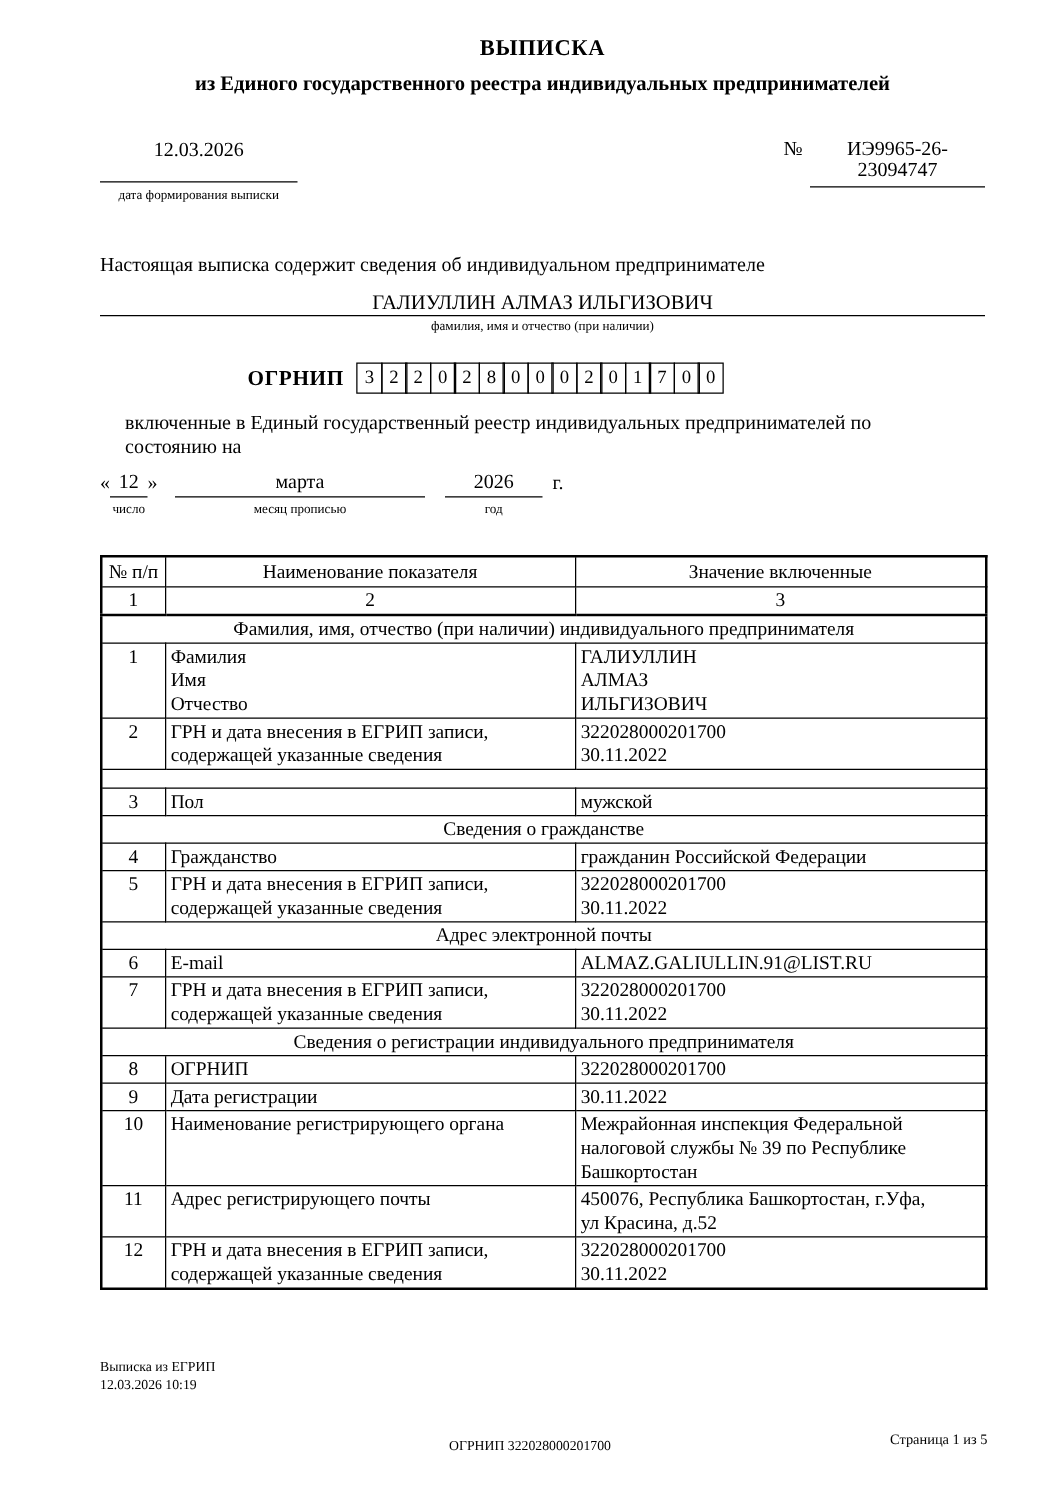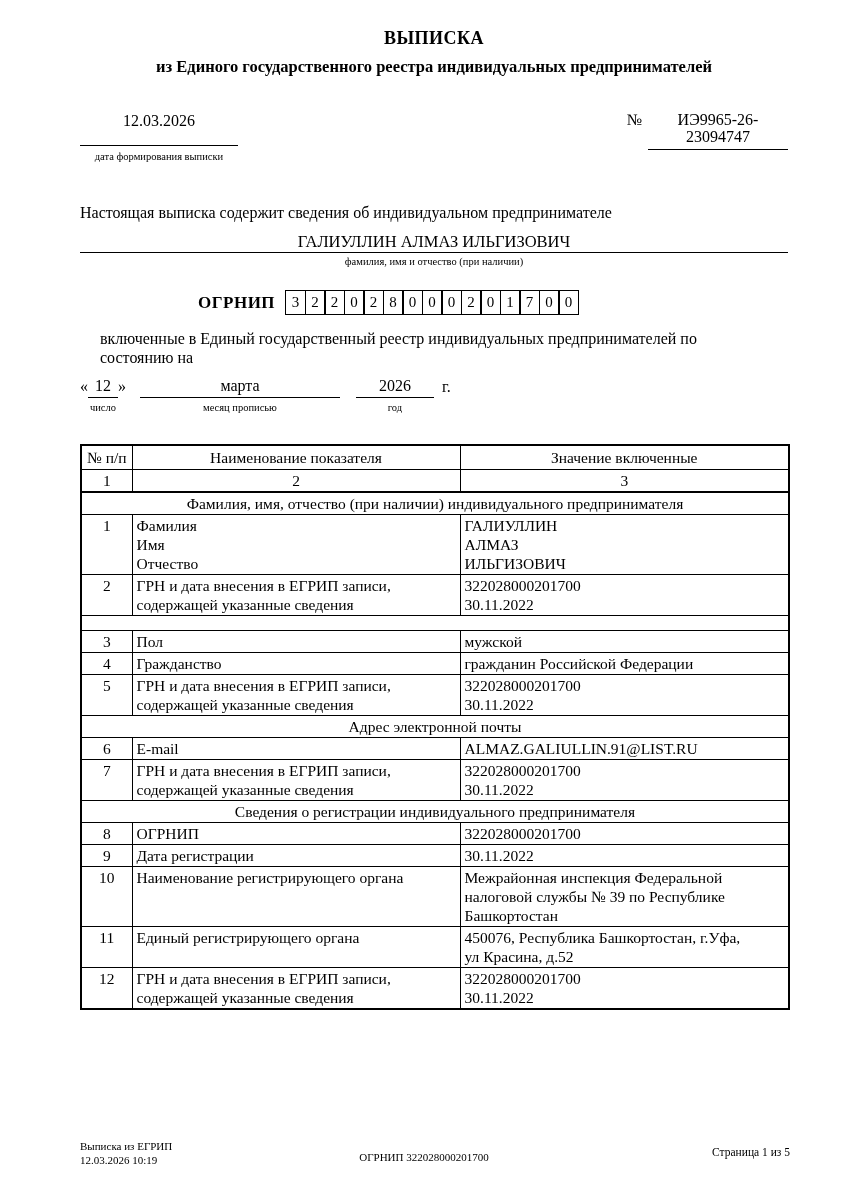--- a/index.html
+++ b/index.html
@@ -72,21 +72,21 @@
   tr.head-row th { text-align:center; vertical-align:middle; height:24px; }
   tr.numbering-row td { text-align:center; border-bottom:2px solid #000; }
   td.section-cell {
     text-align:center; font-weight:bold; white-space:pre-line;
     border-top:2px solid #000; border-bottom:2px solid #000; padding:1px 8px;
   }
   td.empty-cell { height:15px; border-top:2px solid #000; border-bottom:2px solid #000; }
   td.num-cell { text-align:center; }
   td.name-cell, td.value-cell { white-space:pre-line; padding:1px 5px; }
 
-  .footer-left  { position:absolute; left:80px;  top:1140px; font-size:11px; line-height:13.5px; }
+  .footer-left  { position:absolute; left:80px;  top:1088px; font-size:11px; line-height:13.5px; }
   .footer-center{ position:absolute; left:0; width:100%; text-align:center; top:1151px; font-size:11px; }
   .footer-right { position:absolute; right:58px; top:1146px; font-size:11.5px; }
 </style>
 </head>
 <body>
 
 <div class="content">
 
   <div class="doc-title">ВЫПИСКА</div>
   <div class="doc-subtitle">из Единого государственного реестра индивидуальных предпринимателей</div>
@@ -192,20 +192,23 @@
         </tr>
         <tr>
           <td colspan="3" class="empty-cell"></td>
         </tr>
         <tr>
           <td class="num-cell">3</td>
           <td class="name-cell">Пол</td>
           <td class="value-cell">мужской</td>
         </tr>
         <tr>
+          <td colspan="3" class="section-cell">Сведения о гражданстве</td>
+        </tr>
+        <tr>
           <td class="num-cell">4</td>
           <td class="name-cell">Гражданство</td>
           <td class="value-cell">гражданин Российской Федерации</td>
         </tr>
         <tr>
           <td class="num-cell">5</td>
           <td class="name-cell">ГРН и дата внесения в ЕГРИП записи,
 содержащей указанные сведения</td>
           <td class="value-cell">322028000201700
 30.11.2022</td>
@@ -240,21 +243,21 @@
         </tr>
         <tr>
           <td class="num-cell">10</td>
           <td class="name-cell">Наименование регистрирующего органа</td>
           <td class="value-cell">Межрайонная инспекция Федеральной
 налоговой службы № 39 по Республике
 Башкортостан</td>
         </tr>
         <tr>
           <td class="num-cell">11</td>
-          <td class="name-cell">Единый регистрирующего органа</td>
+          <td class="name-cell">Адрес регистрирующего почты</td>
           <td class="value-cell">450076, Республика Башкортостан, г.Уфа,
 ул Красина, д.52</td>
         </tr>
         <tr>
           <td class="num-cell">12</td>
           <td class="name-cell">ГРН и дата внесения в ЕГРИП записи,
 содержащей указанные сведения</td>
           <td class="value-cell">322028000201700
 30.11.2022</td>
         </tr>

